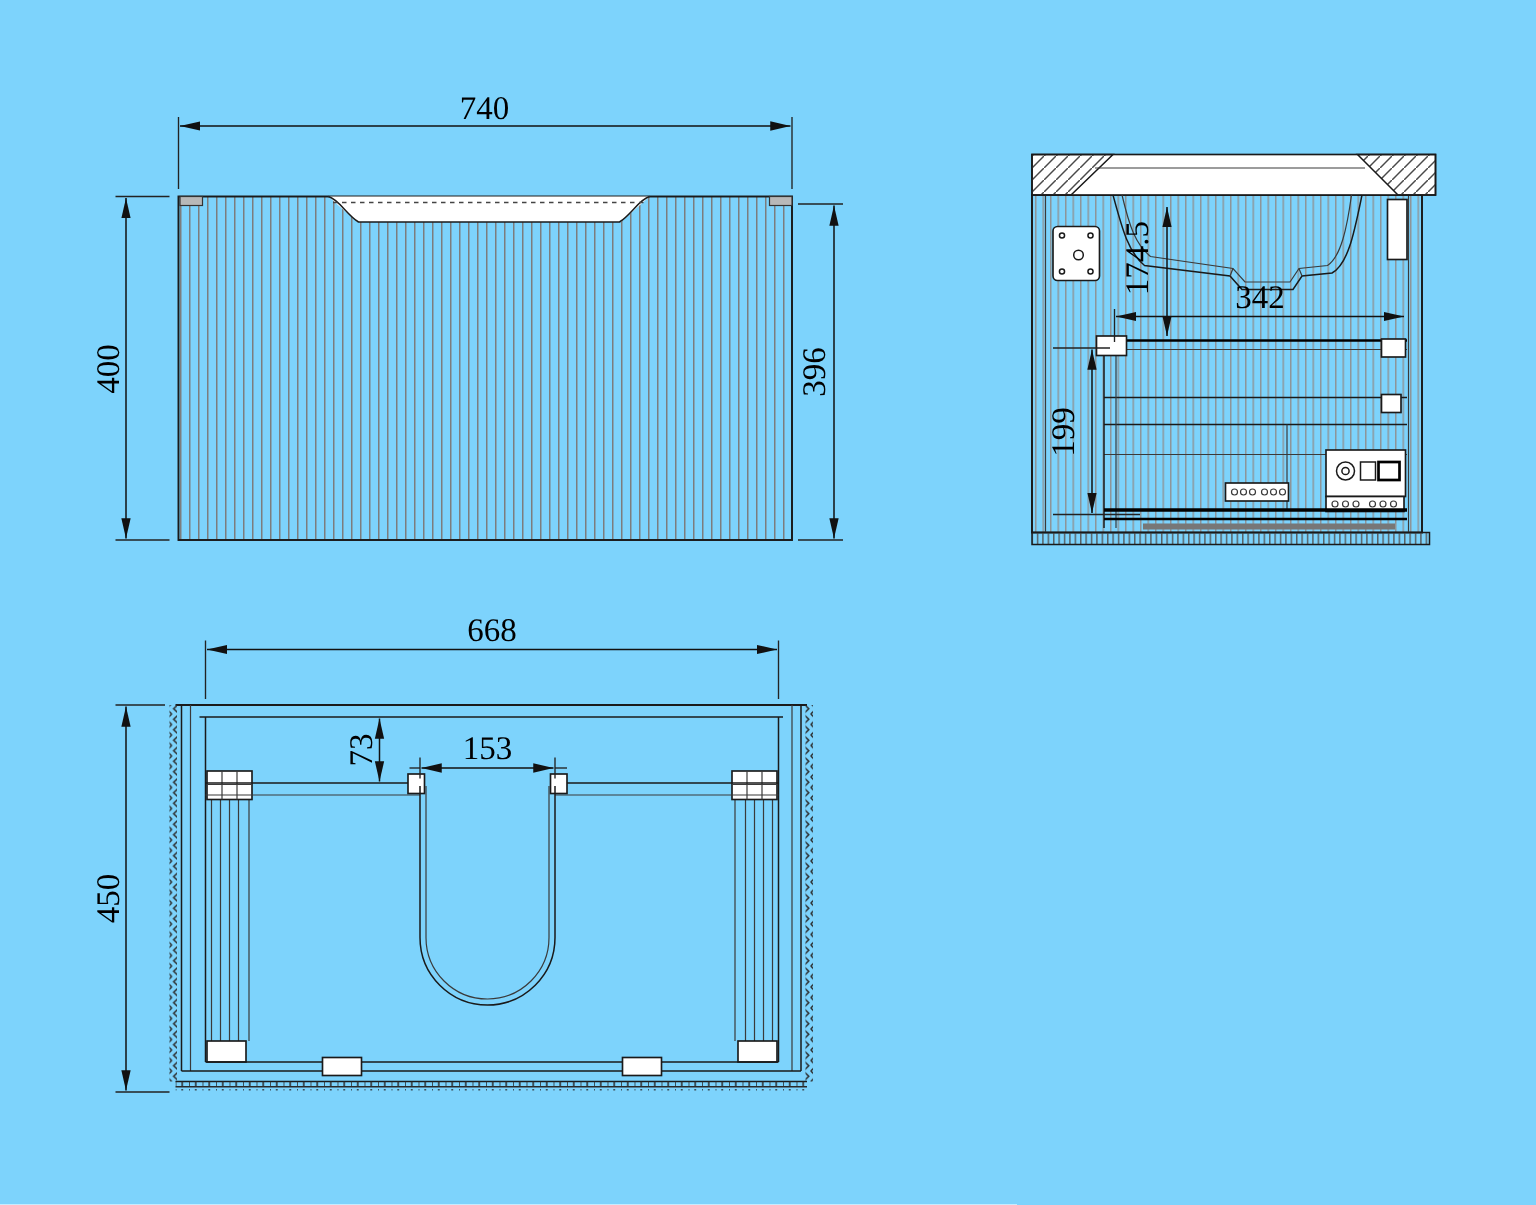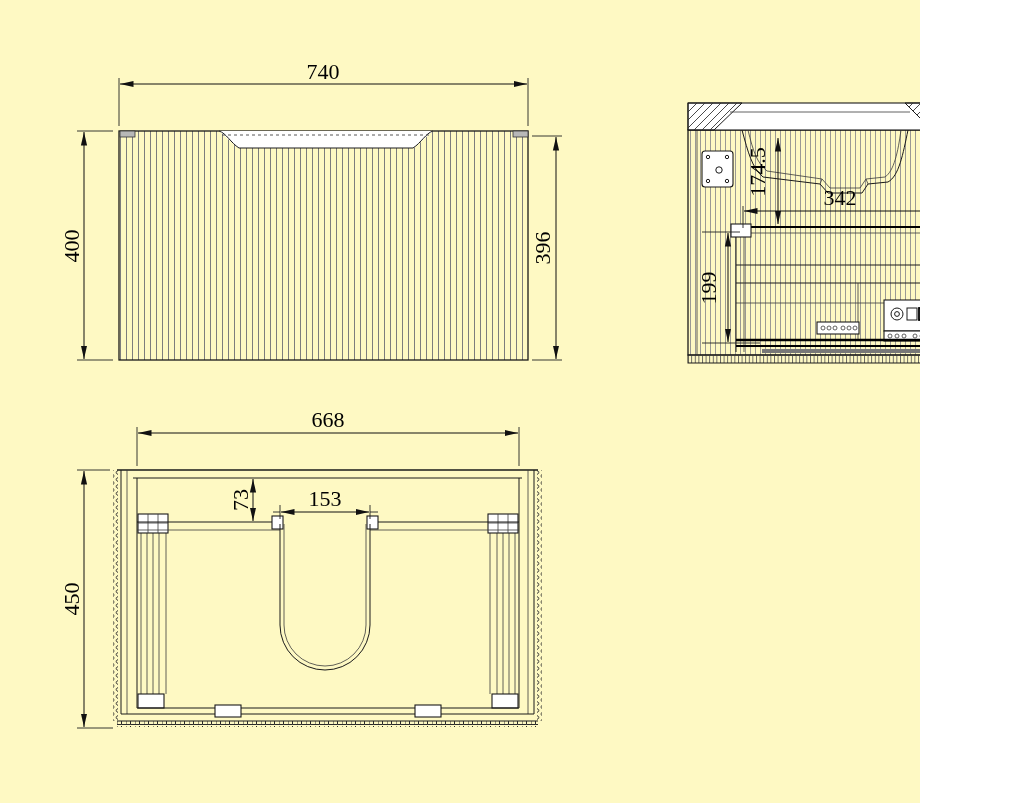--- a/index.html
+++ b/index.html
@@ -1,16 +1,16 @@
 <!DOCTYPE html>
 <html><head>
 <meta charset="utf-8">
 <style>
   html,body{margin:0;padding:0;background:#ffffff;}
-  .canvas{position:relative;width:920px;height:803px;background:#fef9c3;overflow:hidden;
+  .canvas{position:relative;width:1024px;height:803px;background:#7dd3fc;overflow:hidden;
           font-family:"Liberation Serif", serif;}
   svg{position:absolute;left:0;top:0;}
   .ol   {fill:none;stroke:#1a1a1a;stroke-width:1.3;}
   .ln   {fill:none;stroke:#1a1a1a;stroke-width:1;}
   .thin {fill:none;stroke:#3a3a3a;stroke-width:0.8;}
   .dim  {fill:none;stroke:#111;stroke-width:1;}
   .ext  {fill:none;stroke:#222;stroke-width:0.9;}
   .heavy{fill:none;stroke:#000;stroke-width:2.4;}
   .mid  {fill:none;stroke:#000;stroke-width:1.8;}
   .wfill{fill:#ffffff;stroke:#1a1a1a;stroke-width:1.1;}

